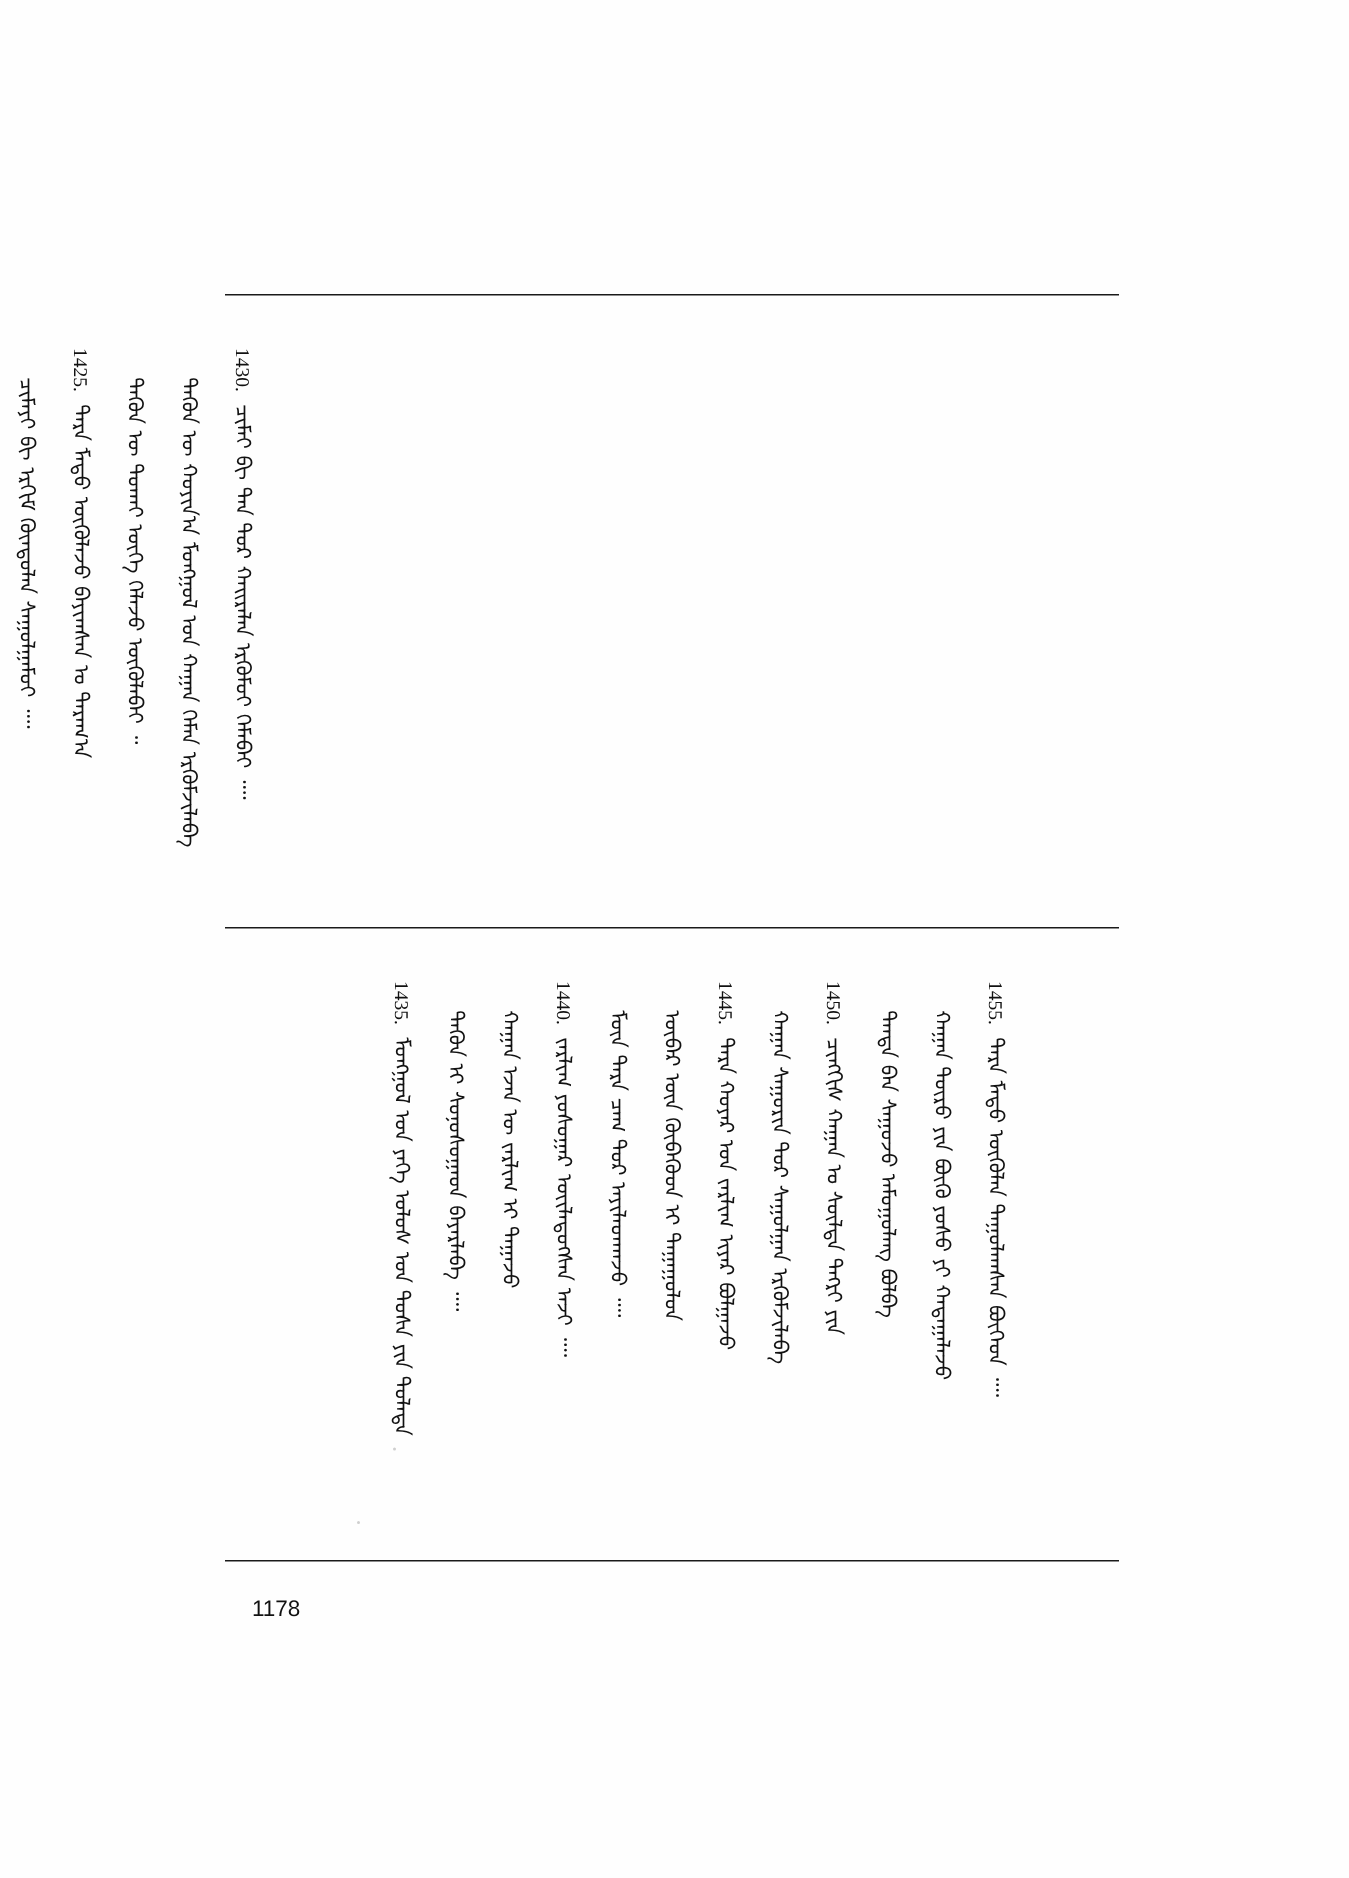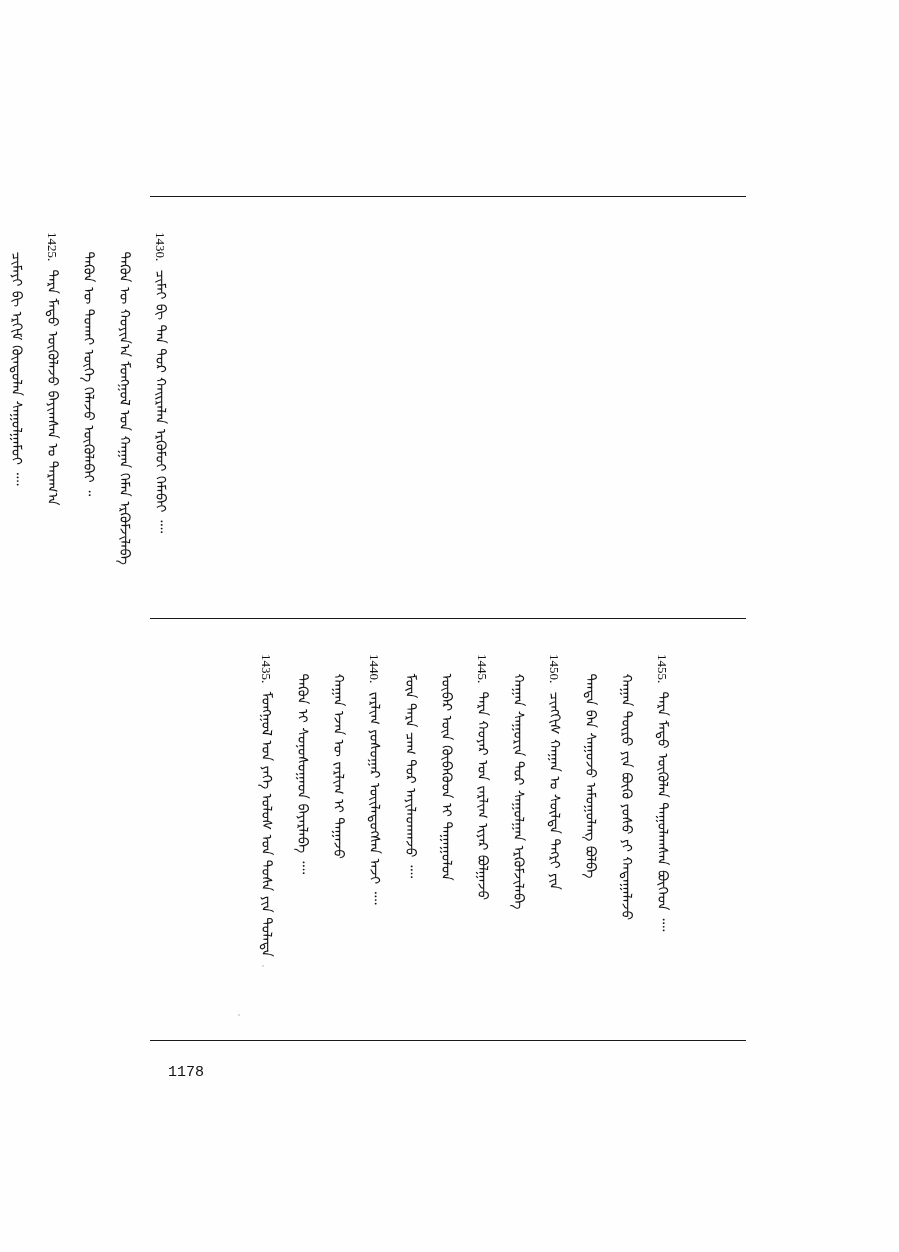--- a/index.html
+++ b/index.html
@@ -49,21 +49,21 @@
   .col .mong {
     font-family: "DejaVu Sans", sans-serif;
     font-size: 14px;
   }
 
   
   .page-number {
     position: absolute;
     left: 168px;
     top: 1064px;
-    font-family: Liberation Mono, monospace;
+    font-family: Liberation Sans, sans-serif;
     font-size: 15px;
     color: #111111;
   }
 
   
   .speckle {
     position: absolute;
     width: 2px;
     height: 2px;
     background: #cfcfcf;

